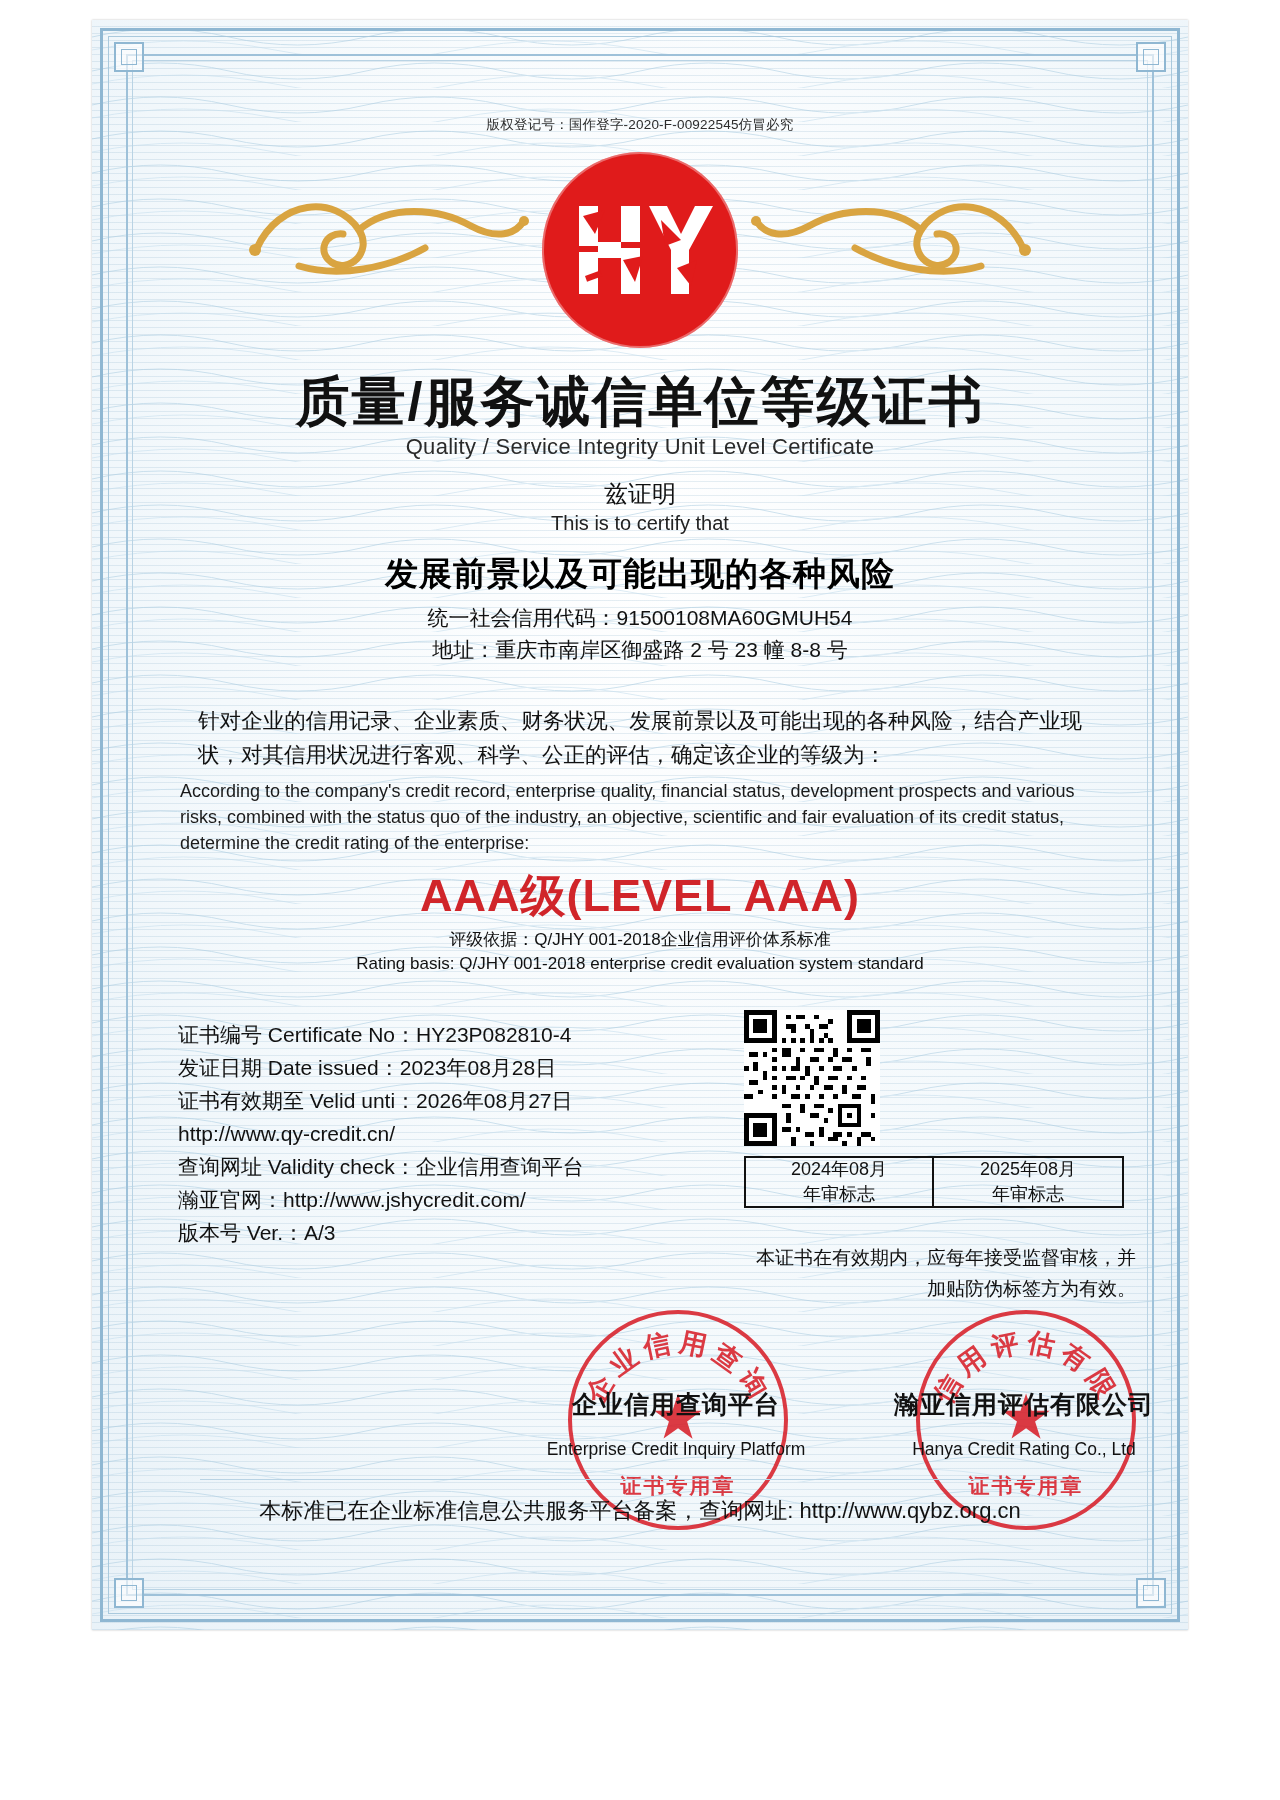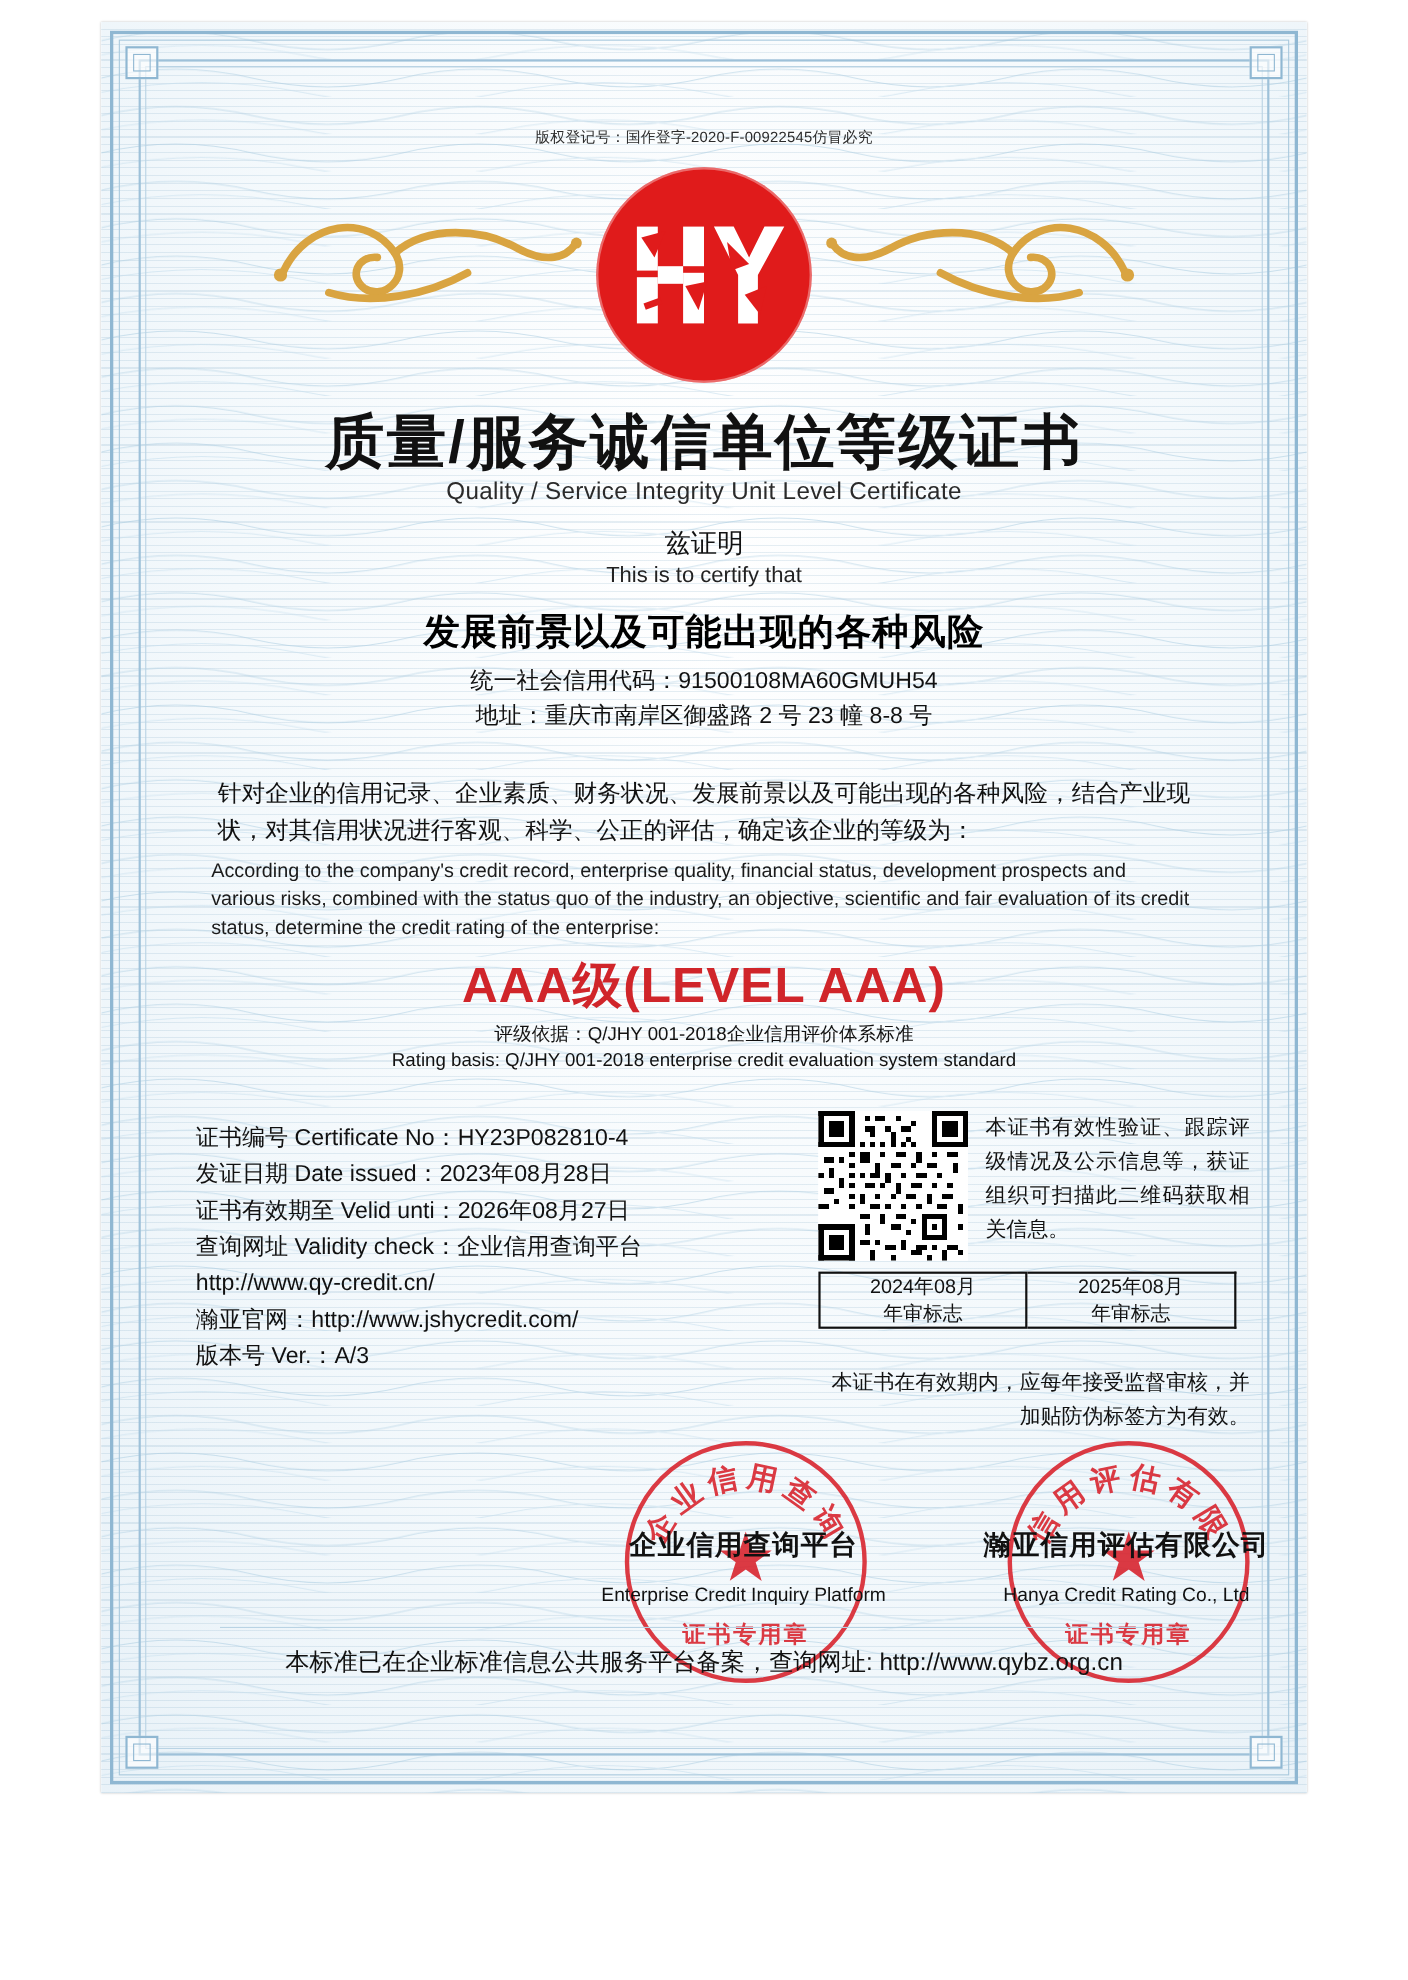--- a/index.html
+++ b/index.html
@@ -199,21 +199,21 @@
     left: 54px;
     right: 54px;
     font-size: 21.5px;
     line-height: 34px;
     color: #111;
     text-align: justify;
   }
   .para-en {
     position: absolute;
     top: 712px;
-    left: 48px;
+    left: 36px;
     right: 54px;
     font-size: 18px;
     line-height: 26px;
     color: #1a1a1a;
     text-align: left;
   }
 
   
   .level {
     position: absolute;
@@ -469,22 +469,22 @@
     <div class="para-en">According to the company's credit record, enterprise quality, financial status, development prospects and various risks, combined with the status quo of the industry, an objective, scientific and fair evaluation of its credit status, determine the credit rating of the enterprise:</div>
 
     <div class="level">AAA级(LEVEL AAA)</div>
     <div class="basis-cn">评级依据：Q/JHY 001-2018企业信用评价体系标准</div>
     <div class="basis-en">Rating basis: Q/JHY 001-2018 enterprise credit evaluation system standard</div>
 
     <div class="details">
       <div class="row">证书编号 Certificate No：HY23P082810-4</div>
       <div class="row">发证日期 Date issued：2023年08月28日</div>
       <div class="row">证书有效期至 Velid unti：2026年08月27日</div>
+      <div class="row">http://www.qy-credit.cn/</div>
       <div class="row">查询网址 Validity check：企业信用查询平台</div>
-      <div class="row">http://www.qy-credit.cn/</div>
       <div class="row">瀚亚官网：http://www.jshycredit.com/</div>
       <div class="row">版本号 Ver.：A/3</div>
     </div>
 
     <div class="qr-wrap">
       <svg width="136" height="136" viewBox="0 0 29 29" shape-rendering="crispEdges">
         <rect width="29" height="29" fill="#ffffff"></rect>
         <g fill="#000000">
 
           <rect x="0" y="0" width="7" height="1"></rect>
@@ -595,21 +595,20 @@
           <rect x="10" y="27" width="1" height="2"></rect>
             <rect x="14" y="28" width="1" height="1"></rect>
           <rect x="18" y="27" width="2" height="1"></rect>
             <rect x="21" y="28" width="1" height="1"></rect>
           <rect x="24" y="27" width="1" height="2"></rect>
             <rect x="27" y="27" width="1" height="1"></rect>
         </g>
       </svg>
     </div>
 
-    <div class="qr-note">本证书有效性验证、跟踪评级情况及公示信息等，获证组织可扫描此二维码获取相关信息。</div>
 
     <div class="stamp-boxes">
       <div class="stamp-box">
         <span>2024年08月</span>
         <span>年审标志</span>
       </div>
       <div class="stamp-box">
         <span>2025年08月</span>
         <span>年审标志</span>
       </div>

